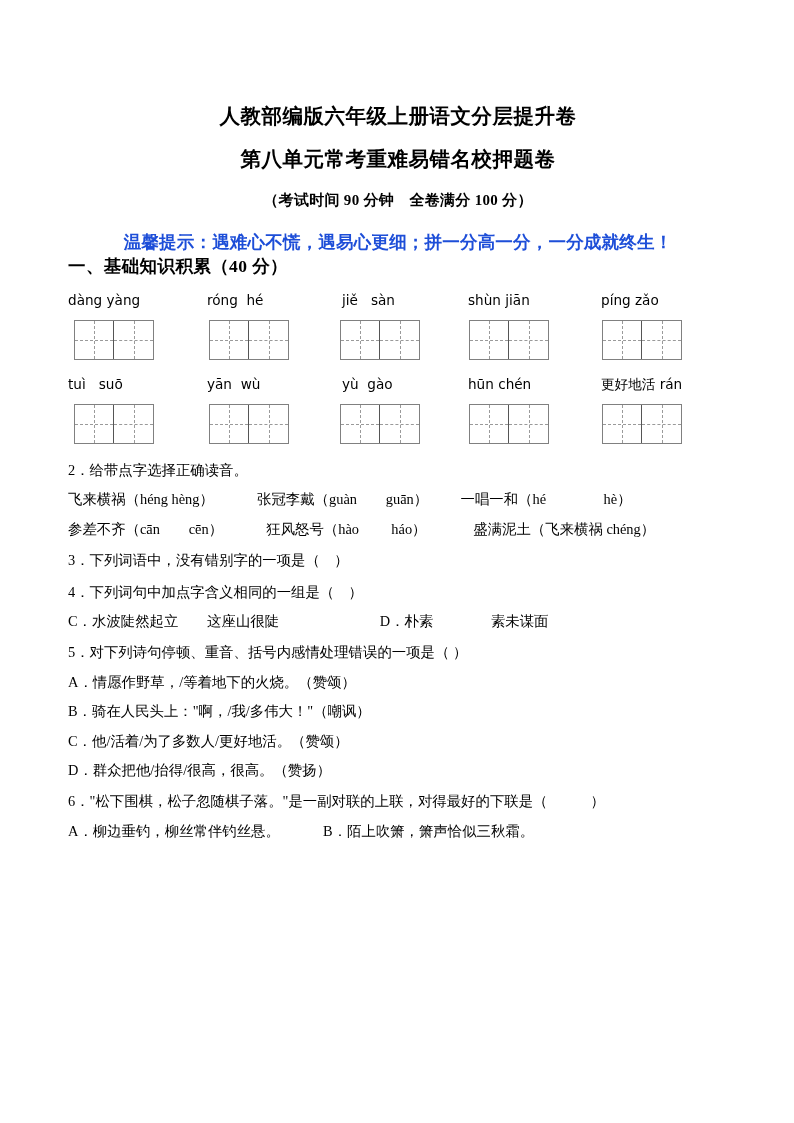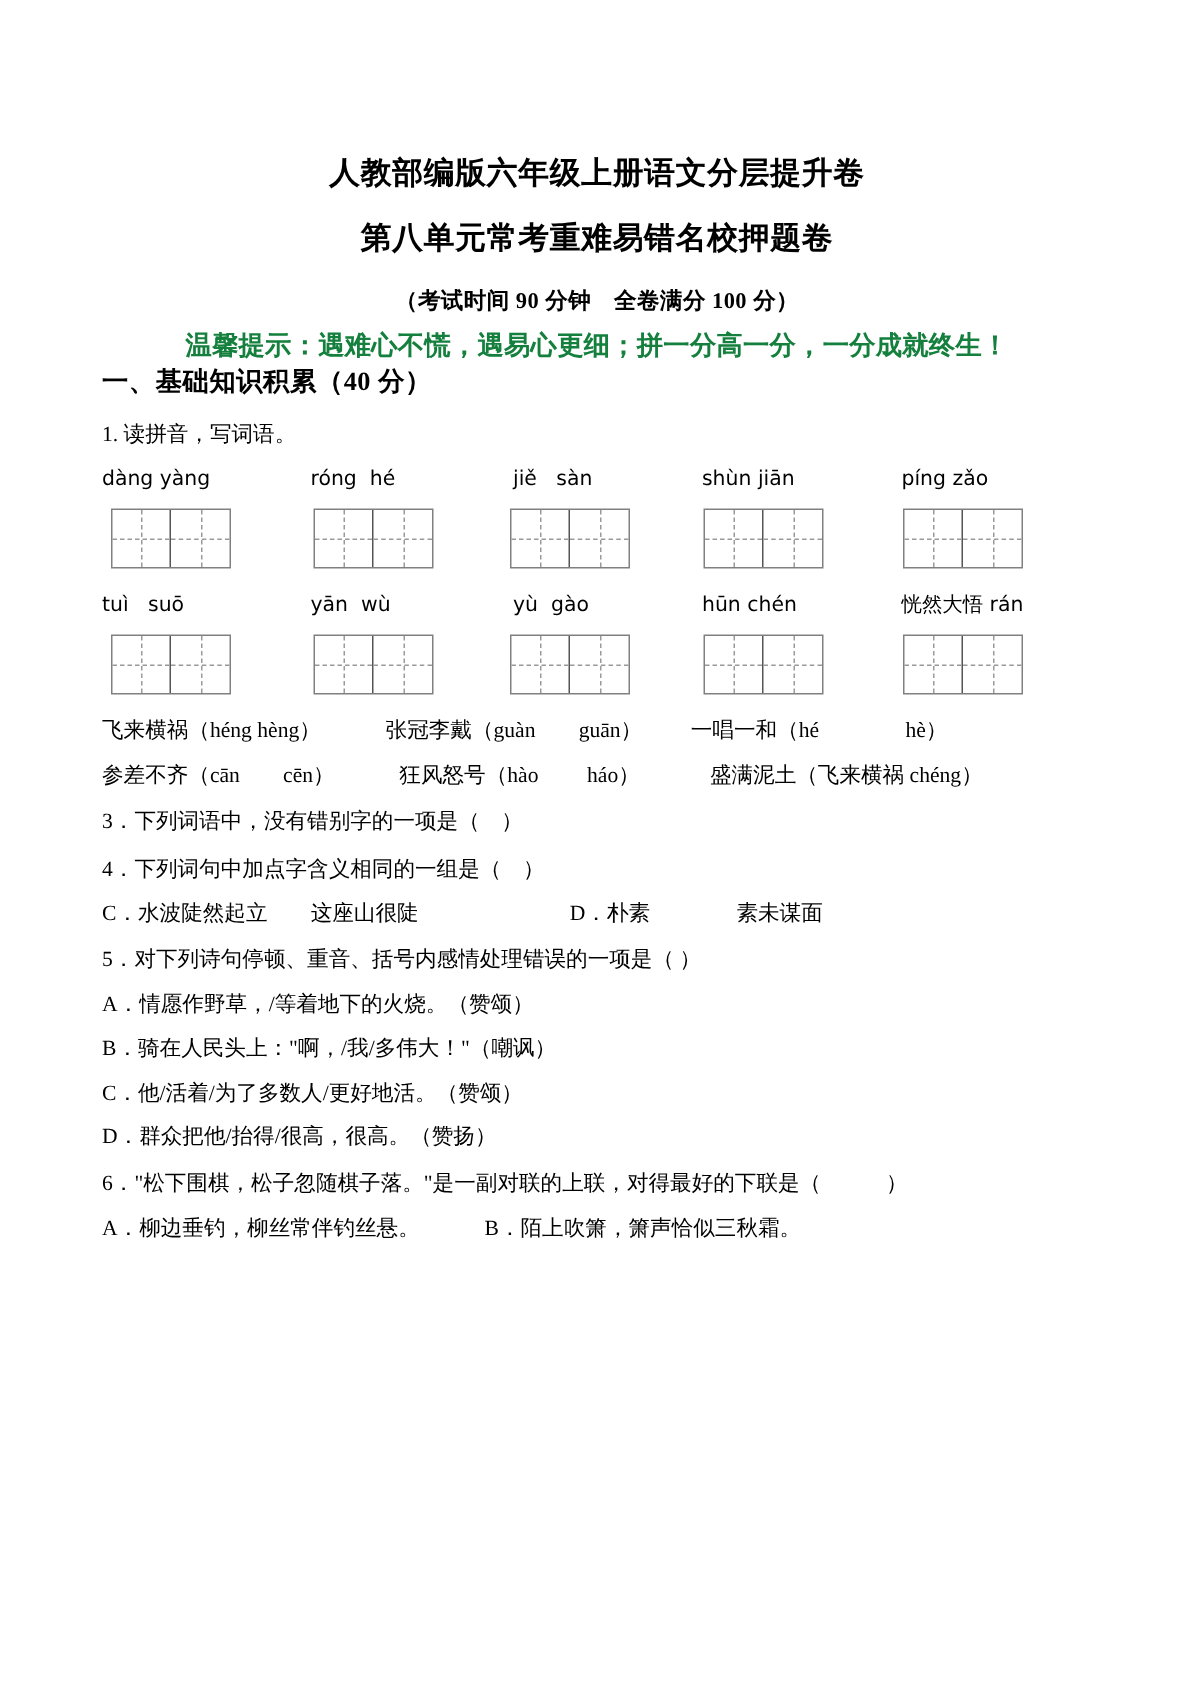--- a/index.html
+++ b/index.html
@@ -36,26 +36,26 @@
   .title-1 { margin-top: 106px; }
   .title-2 { margin-top: 22px; }
   .exam-info {
     text-align: center;
     font-weight: bold;
     font-size: 15px;
     margin-top: 22px;
     letter-spacing: 0.3px;
   }
   .tip {
-    margin-top: 8px;
+    margin-top: 20px;
     text-align: center;
     font-family: "Liberation Sans", "DejaVu Sans", sans-serif;
     font-weight: bold;
     font-size: 17.5px;
-    color: #15803d;
+    color: #1d4ed8;
     letter-spacing: 0.2px;
     white-space: nowrap;
   }
   .section-title {
     font-weight: bold;
     font-size: 17.5px;
     letter-spacing: 0.4px;
   }
 
   
@@ -128,21 +128,20 @@
 
 <div class="page">
   <div class="sheet">
 
     <div class="title-main title-1">人教部编版六年级上册语文分层提升卷</div>
     <div class="title-main title-2">第八单元常考重难易错名校押题卷</div>
     <div class="exam-info">（考试时间 90 分钟　全卷满分 100 分）</div>
     <div class="tip">温馨提示：遇难心不慌，遇易心更细；拼一分高一分，一分成就终生！</div>
     <div class="section-title">一、基础知识积累（40 分）</div>
 
-    <div class="q">1. 读拼音，写词语。</div>
 
     <div class="pinyin-row">
       <span class="pinyin-cell" style="left:0px">dàng yàng</span>
       <span class="pinyin-cell" style="left:139px">róng  hé</span>
       <span class="pinyin-cell" style="left:274px">jiě   sàn</span>
       <span class="pinyin-cell" style="left:400px">shùn jiān</span>
       <span class="pinyin-cell" style="left:533px">píng zǎo</span>
     </div>
 
     <div class="grid-row">
@@ -196,21 +195,21 @@
             <span class="h"></span>
           </div>
         </div>
     </div>
 
     <div class="pinyin-row">
       <span class="pinyin-cell" style="left:0px">tuì   suō</span>
       <span class="pinyin-cell" style="left:139px">yān  wù</span>
       <span class="pinyin-cell" style="left:274px">yù  gào</span>
       <span class="pinyin-cell" style="left:400px">hūn chén</span>
-      <span class="pinyin-cell" style="left:533px">恍然大悟 rán</span>
+      <span class="pinyin-cell" style="left:533px">更好地活 rán</span>
     </div>
 
     <div class="grid-row">
       <div class="tzg" style="left:6px">
           <div class="cell first">
             <span class="v"></span>
             <span class="h"></span>
           </div>
           <div class="cell">
             <span class="v"></span>
@@ -252,20 +251,21 @@
             <span class="v"></span>
             <span class="h"></span>
           </div>
           <div class="cell">
             <span class="v"></span>
             <span class="h"></span>
           </div>
         </div>
     </div>
 
+    <div class="q">2．给带点字选择正确读音。</div>
     <div class="opt tight">飞来横祸（héng hèng）　　　张冠李戴（guàn　　guān）　　 一唱一和（hé　　　　hè）</div>
     <div class="opt tight">参差不齐（cān　　cēn）　　　狂风怒号（hào　　 háo）　　　 盛满泥土（飞来横祸 chéng）</div>
 
     <div class="q">3．下列词语中，没有错别字的一项是（　）</div>
 
     <div class="q">4．下列词句中加点字含义相同的一组是（　）</div>
     <div class="opt tight">C．水波陡然起立　　这座山很陡　　　　　　　D．朴素　　　　素未谋面</div>
 
     <div class="q">5．对下列诗句停顿、重音、括号内感情处理错误的一项是（ ）</div>
     <div class="opt tight">A．情愿作野草，/等着地下的火烧。（赞颂）</div>

